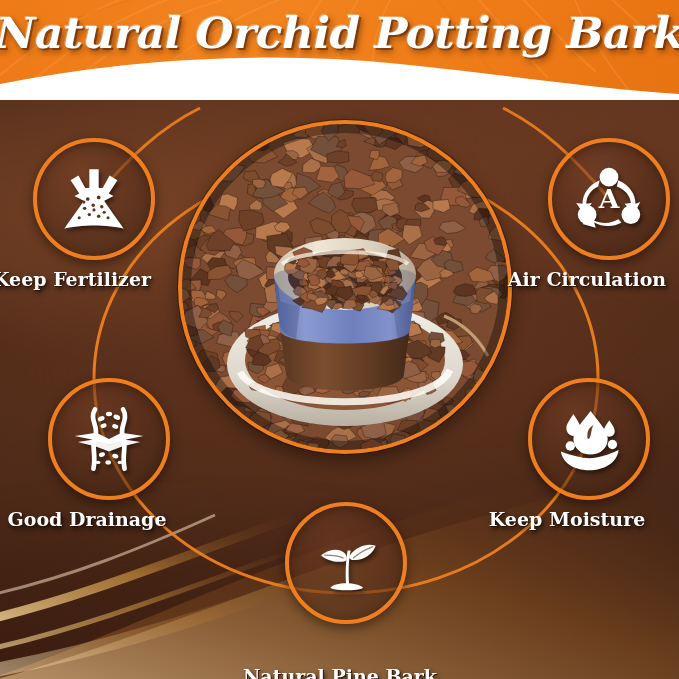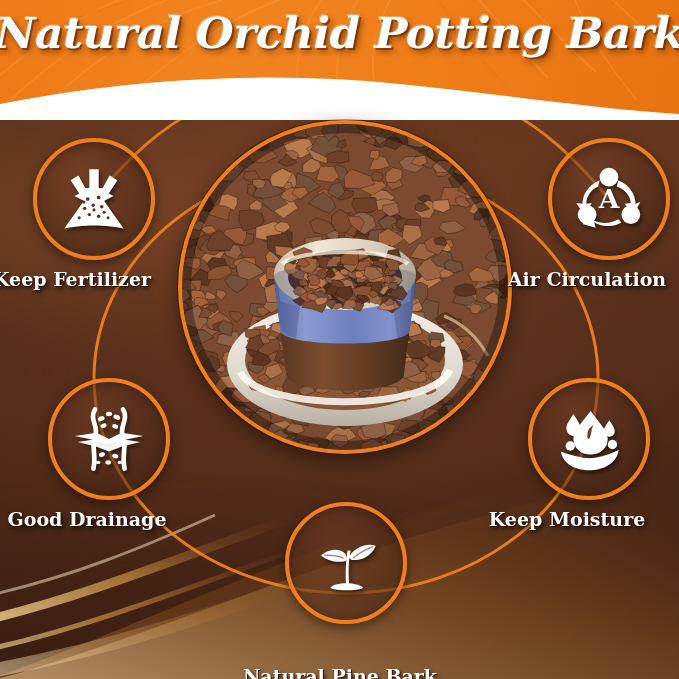--- a/index.html
+++ b/index.html
@@ -24,21 +24,21 @@
   .b3{left:-10%;top:40%;width:120%;height:30%;
       background:radial-gradient(ellipse at 50% 50%, rgba(96,50,28,.55), rgba(96,50,28,0) 72%);}
   .b4{left:-25%;bottom:-6%;width:120%;height:34%;
       background:radial-gradient(ellipse at 40% 60%, rgba(60,30,16,.85), rgba(60,30,16,0) 70%);}
 
   
   .gold{position:absolute;pointer-events:none;left:0;bottom:0;width:679px;height:260px;}
 
   
   .banner{
-    position:absolute;left:0;top:0;width:679px;height:120px;overflow:hidden;
+    position:absolute;left:0;top:0;width:679px;height:100px;overflow:hidden;
   }
   .banner-bg{
     position:absolute;inset:0;
     background:linear-gradient(100deg,#ee7a17 0%,#f2841f 35%,#ef7d18 65%,#e87311 100%);
   }
   .banner-swirl{position:absolute;inset:0;opacity:.5;}
   .banner-wave{position:absolute;left:0;bottom:0;width:679px;height:46px;}
   .title{
     position:absolute;left:0;top:8px;width:679px;text-align:center;
     font-family:"DejaVu Serif","Liberation Serif",serif;

